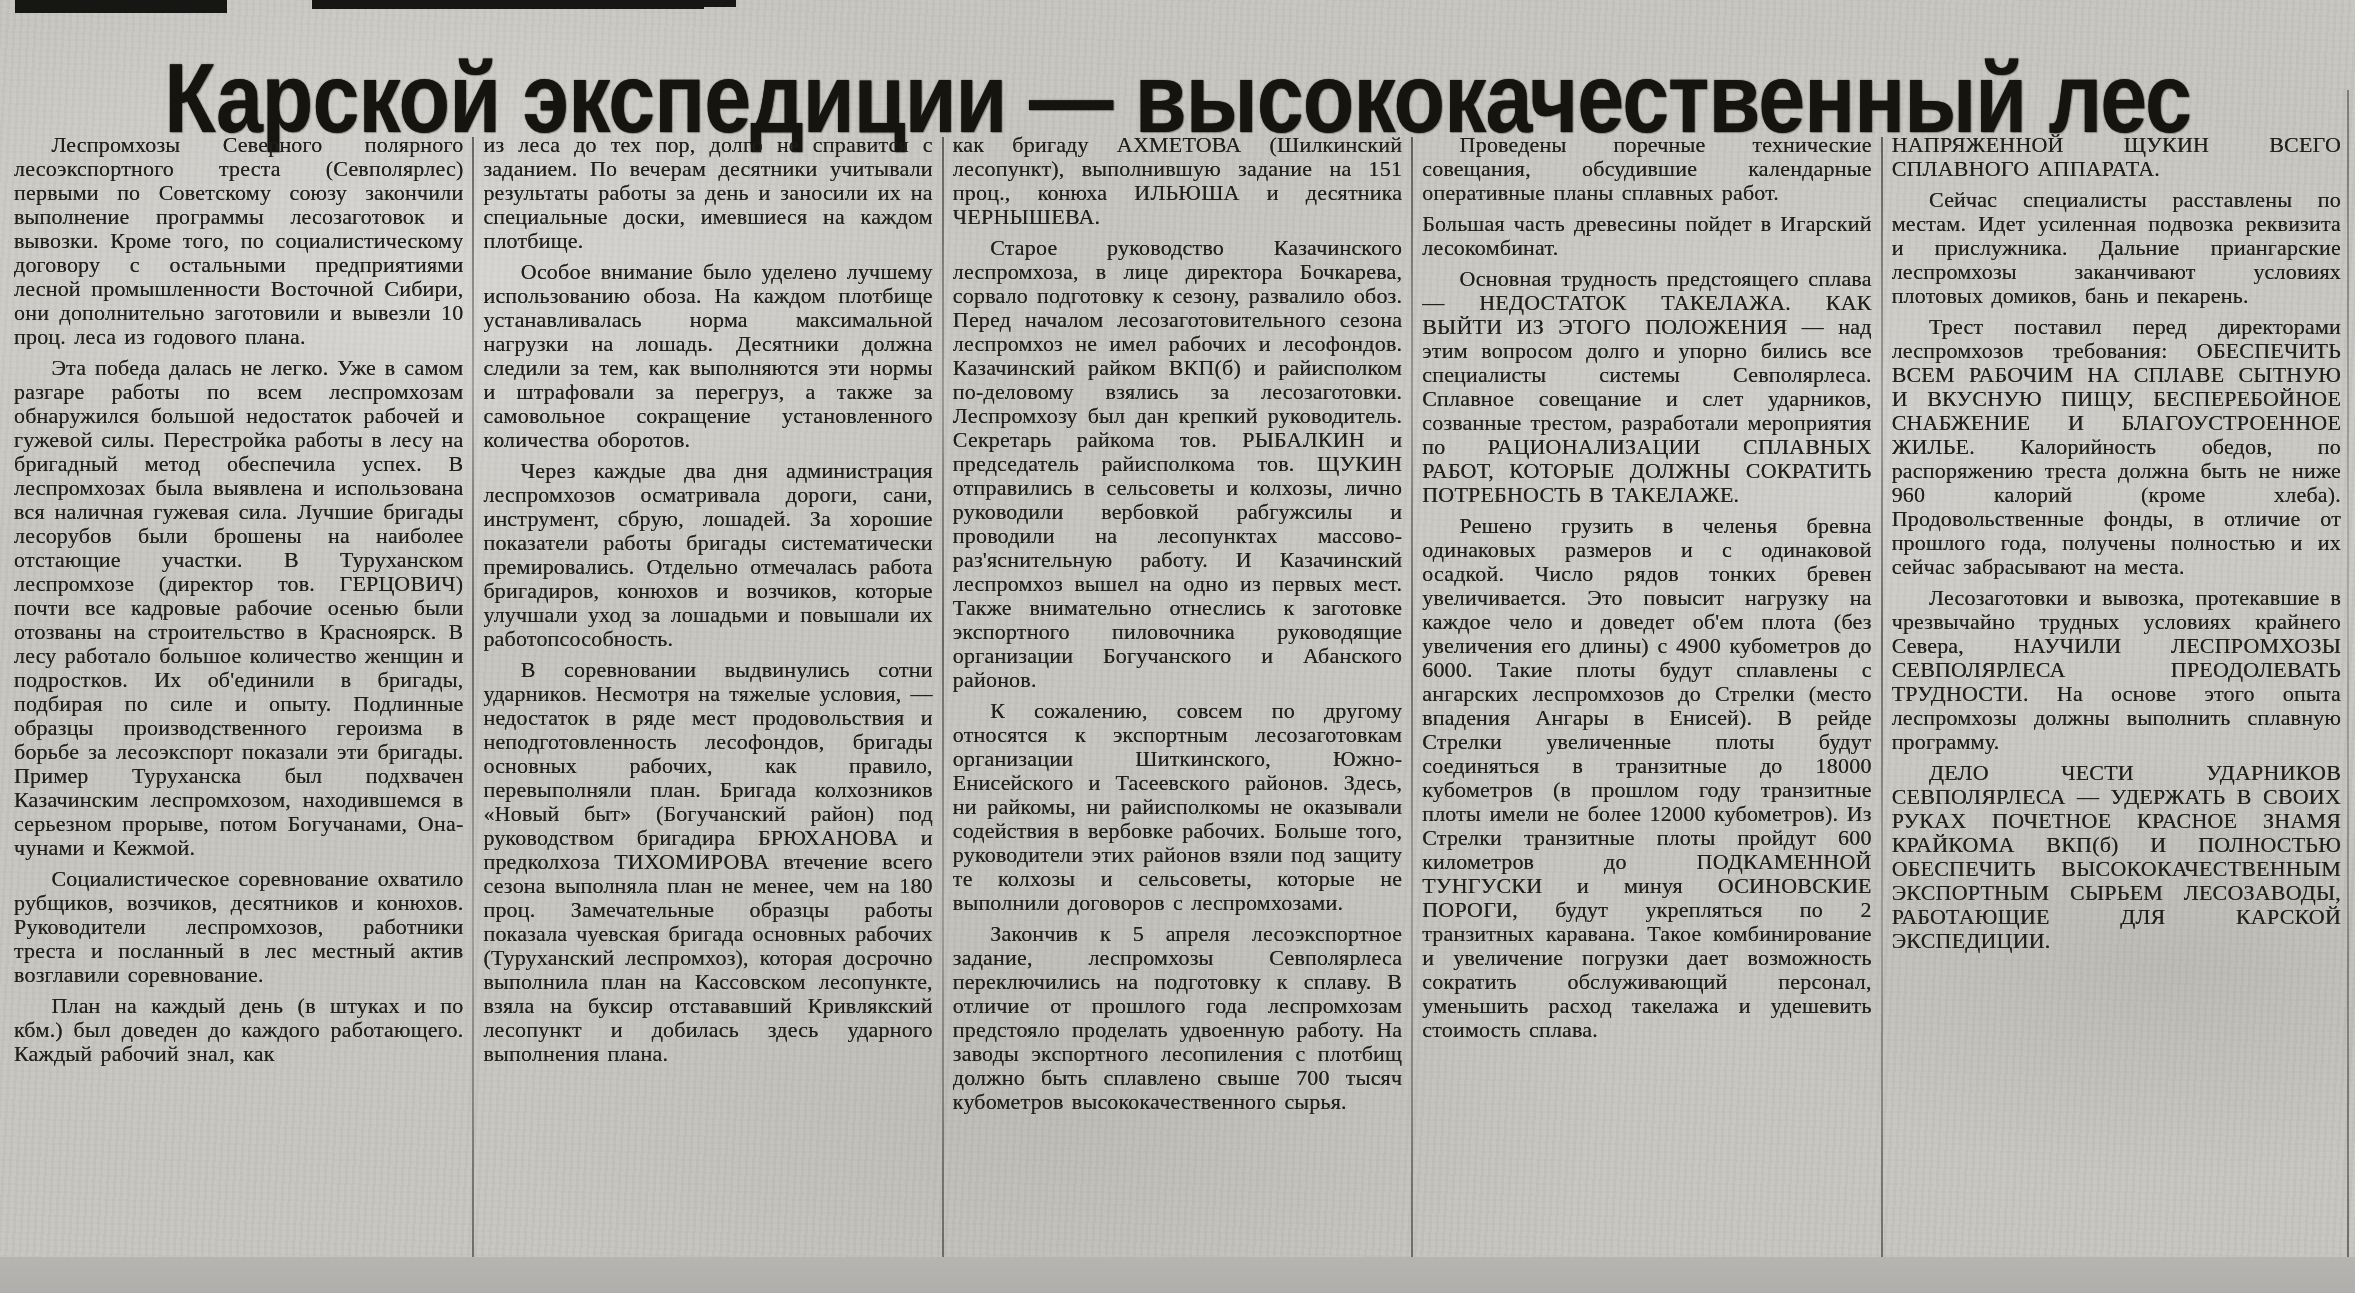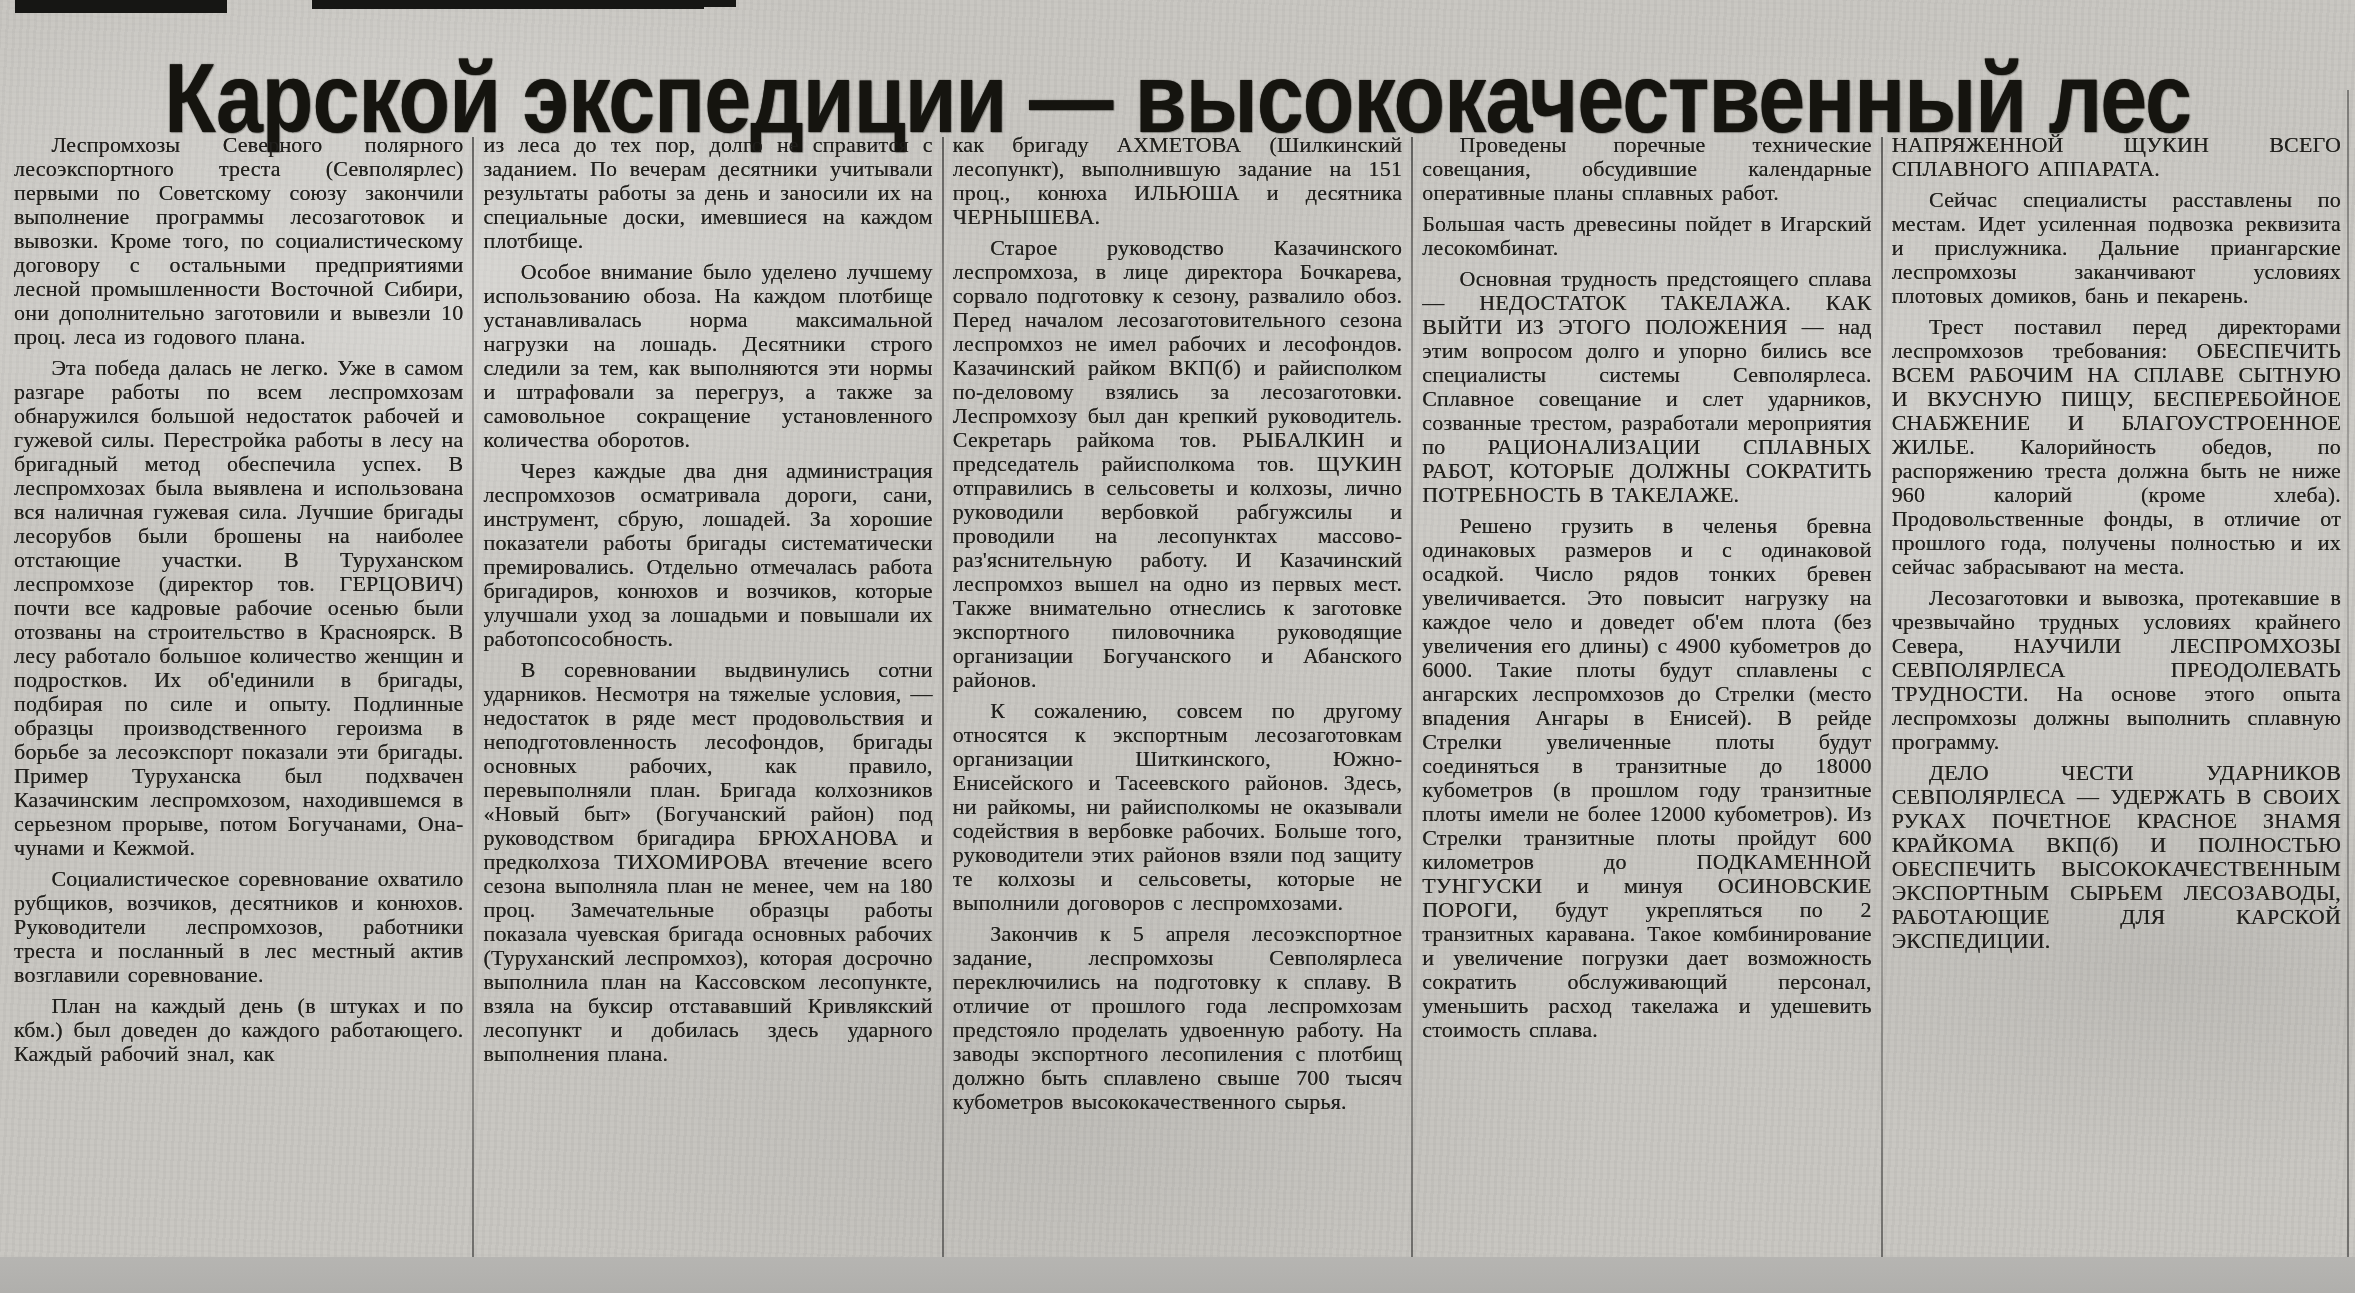--- a/index.html
+++ b/index.html
@@ -89,21 +89,21 @@
   <div id="columns">
     <div class="col">
         <p class="para indent">Леспромхозы Северного полярного лесоэкспортного треста (Севполярлес) первыми по Советскому союзу закончили выполнение программы лесозаготовок и вывозки. Кроме того, по социалистическому договору с остальными предприятиями лесной промышленности Восточной Сибири, они дополнительно заготовили и вывезли 10 проц. леса из годового плана.</p>
         <p class="para indent">Эта победа далась не легко. Уже в самом разгаре работы по всем леспромхозам обнаружился большой недостаток рабочей и гужевой силы. Перестройка работы в лесу на бригадный метод обеспечила успех. В леспромхозах была выявлена и использована вся наличная гужевая сила. Лучшие бригады лесорубов были брошены на наиболее отстающие участки. В Туруханском леспромхозе (директор тов. ГЕРЦОВИЧ) почти все кадровые рабочие осенью были отозваны на строительство в Красноярск. В лесу работало большое количество женщин и подростков. Их об'единили в бригады, подбирая по силе и опыту. Подлинные образцы производственного героизма в борьбе за лесоэкспорт показали эти бригады. Пример Туруханска был подхвачен Казачинским леспромхозом, находившемся в серьезном прорыве, потом Богучанами, Она-чунами и Кежмой.</p>
         <p class="para indent">Социалистическое соревнование охватило рубщиков, возчиков, десятников и конюхов. Руководители леспромхозов, работники треста и посланный в лес местный актив возглавили соревнование.</p>
         <p class="para indent">План на каждый день (в штуках и по кбм.) был доведен до каждого работающего. Каждый рабочий знал, как</p>
       </div>
     <div class="divider"></div>
     <div class="col">
         <p class="para">из леса до тех пор, долго не справится с заданием. По вечерам десятники учитывали результаты работы за день и заносили их на специальные доски, имевшиеся на каждом плотбище.</p>
-        <p class="para indent">Особое внимание было уделено лучшему использованию обоза. На каждом плотбище устанавливалась норма максимальной нагрузки на лошадь. Десятники строго следили за тем, как выполняются эти нормы и штрафовали за перегруз, а также за самовольное сокращение установленного количества оборотов.</p>
+        <p class="para indent">Особое внимание было уделено лучшему использованию обоза. На каждом плотбище устанавливалась норма максимальной нагрузки на лошадь. Десятники должна следили за тем, как выполняются эти нормы и штрафовали за перегруз, а также за самовольное сокращение установленного количества оборотов.</p>
         <p class="para indent">Через каждые два дня администрация леспромхозов осматривала дороги, сани, инструмент, сбрую, лошадей. За хорошие показатели работы бригады систематически премировались. Отдельно отмечалась работа бригадиров, конюхов и возчиков, которые улучшали уход за лошадьми и повышали их работопсособность.</p>
         <p class="para indent">В соревновании выдвинулись сотни ударников. Несмотря на тяжелые условия, — недостаток в ряде мест продовольствия и неподготовленность лесофондов, бригады основных рабочих, как правило, перевыполняли план. Бригада колхозников «Новый быт» (Богучанский район) под руководством бригадира БРЮХАНОВА и предколхоза ТИХОМИРОВА втечение всего сезона выполняла план не менее, чем на 180 проц. Замечательные образцы работы показала чуевская бригада основных рабочих (Туруханский леспромхоз), которая досрочно выполнила план на Кассовском лесопункте, взяла на буксир отстававший Кривлякский лесопункт и добилась здесь ударного выполнения плана.</p>
       </div>
     <div class="divider"></div>
     <div class="col">
         <p class="para">как бригаду АХМЕТОВА (Шилкинский лесопункт), выполнившую задание на 151 проц., конюха ИЛЬЮША и десятника ЧЕРНЫШЕВА.</p>
         <p class="para indent">Старое руководство Казачинского леспромхоза, в лице директора Бочкарева, сорвало подготовку к сезону, развалило обоз. Перед началом лесозаготовительного сезона леспромхоз не имел рабочих и лесофондов. Казачинский райком ВКП(б) и райисполком по-деловому взялись за лесозаготовки. Леспромхозу был дан крепкий руководитель. Секретарь райкома тов. РЫБАЛКИН и председатель райисполкома тов. ЩУКИН отправились в сельсоветы и колхозы, лично руководили вербовкой рабгужсилы и проводили на лесопунктах массово-раз'яснительную работу. И Казачинский леспромхоз вышел на одно из первых мест. Также внимательно отнеслись к заготовке экспортного пиловочника руководящие организации Богучанского и Абанского районов.</p>
         <p class="para indent">К сожалению, совсем по другому относятся к экспортным лесозаготовкам организации Шиткинского, Южно-Енисейского и Тасеевского районов. Здесь, ни райкомы, ни райисполкомы не оказывали содействия в вербовке рабочих. Больше того, руководители этих районов взяли под защиту те колхозы и сельсоветы, которые не выполнили договоров с леспромхозами.</p>
         <p class="para indent">Закончив к 5 апреля лесоэкспортное задание, леспромхозы Севполярлеса переключились на подготовку к сплаву. В отличие от прошлого года леспромхозам предстояло проделать удвоенную работу. На заводы экспортного лесопиления с плотбищ должно быть сплавлено свыше 700 тысяч кубометров высококачественного сырья.</p>
       </div>

